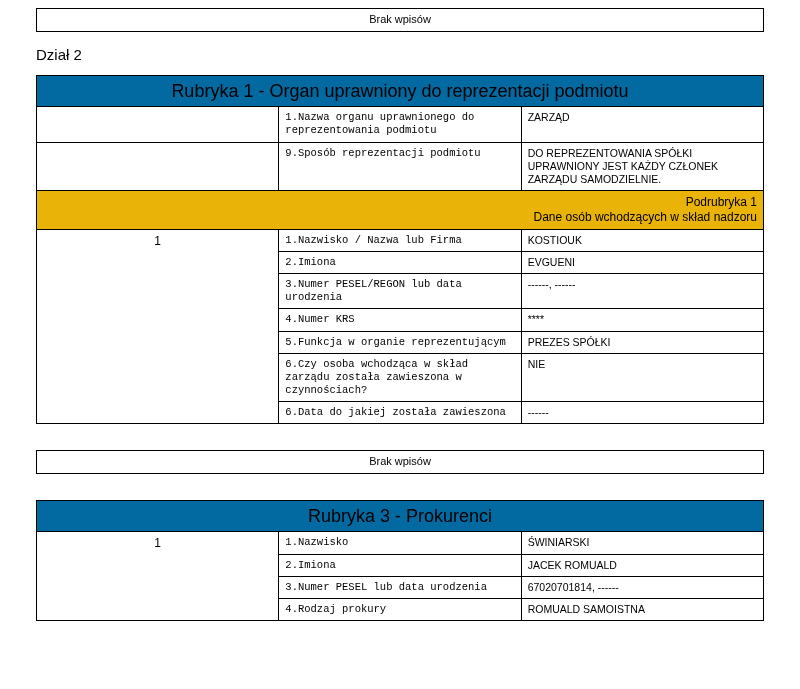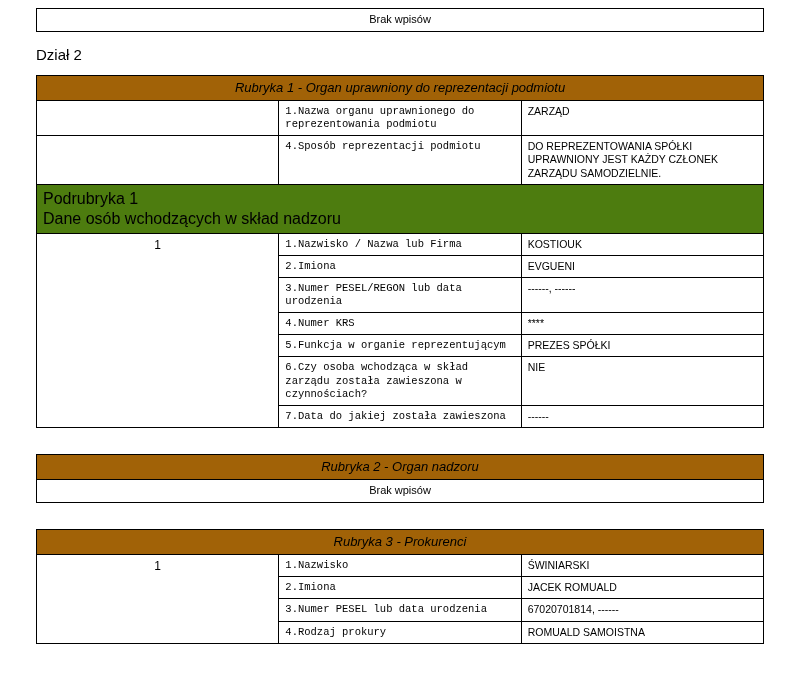--- a/index.html
+++ b/index.html
@@ -27,25 +27,24 @@
     width: 728px;
     table-layout: fixed;
   }
   table.doc td {
     border: 1px solid #000000;
     padding: 4px 6px;
     vertical-align: top;
     line-height: 1.25;
   }
   .band {
-    background: #a16207;
+    background: #0369a1;
     text-align: center;
-    font-size: 13px;
+    font-size: 18px;
     padding: 6px 4px;
-    font-style: italic;
   }
   .center {
     text-align: center;
   }
   .plain-row td {
     padding: 7px 4px;
   }
   .section-title {
     text-align: left;
     font-size: 15px;
@@ -65,23 +64,23 @@
     font-size: 10.5px;
   }
   .small {
     font-size: 10.5px;
     font-family: Liberation Mono, monospace;
   }
   .gap-lg {
     height: 26px;
   }
   .subband {
-    background: #4d7c0f;
-    text-align: left;
-    font-size: 16px;
+    background: #eab308;
+    text-align: right;
+    font-size: 12px;
     padding: 6px 4px 8px 4px;
     line-height: 1.45;
   }
 </style>
 </head>
 <body>
 
 <div class="page">
 
   <table class="doc">
@@ -99,21 +98,21 @@
         <tr>
       <td colspan="3" class="band">Rubryka 1 - Organ uprawniony do reprezentacji podmiotu</td>
     </tr>
     <tr>
       <td class="idx-col"></td>
       <td class="label-col small">1.Nazwa organu uprawnionego do reprezentowania podmiotu</td>
       <td class="val-col">ZARZĄD</td>
     </tr>
     <tr>
       <td class="idx-col"></td>
-      <td class="label-col small">4.Sposób reprezentacji podmiotu</td>
+      <td class="label-col small">9.Sposób reprezentacji podmiotu</td>
       <td class="val-col">DO REPREZENTOWANIA SPÓŁKI UPRAWNIONY JEST KAŻDY CZŁONEK ZARZĄDU SAMODZIELNIE.</td>
     </tr>
     <tr>
       <td colspan="3" class="subband">
         <div>Podrubryka 1</div>
         <div>Dane osób wchodzących w skład nadzoru</div>
       </td>
     </tr>
     <tr>
       <td class="idx-col" rowspan="7">1</td>
@@ -134,33 +133,30 @@
     </tr>
     <tr>
       <td class="label-col small">5.Funkcja w organie reprezentującym</td>
       <td class="val-col">PREZES SPÓŁKI</td>
     </tr>
     <tr>
       <td class="label-col small">6.Czy osoba wchodząca w skład zarządu została zawieszona w czynnościach?</td>
       <td class="val-col">NIE</td>
     </tr>
     <tr>
-      <td class="label-col small">7.Data do jakiej została zawieszona</td>
+      <td class="label-col small">6.Data do jakiej została zawieszona</td>
       <td class="val-col">------</td>
     </tr>
   </tbody>
     </table>
 
   <div class="gap-lg"></div>
 
   <table class="doc">
     <tbody>
-        <tr>
-      <td class="band">Rubryka 2 - Organ nadzoru</td>
-    </tr>
     <tr class="plain-row">
       <td class="center">Brak wpisów</td>
     </tr>
   </tbody>
     </table>
 
   <div class="gap-lg"></div>
 
   <table class="doc">
     <tbody>

